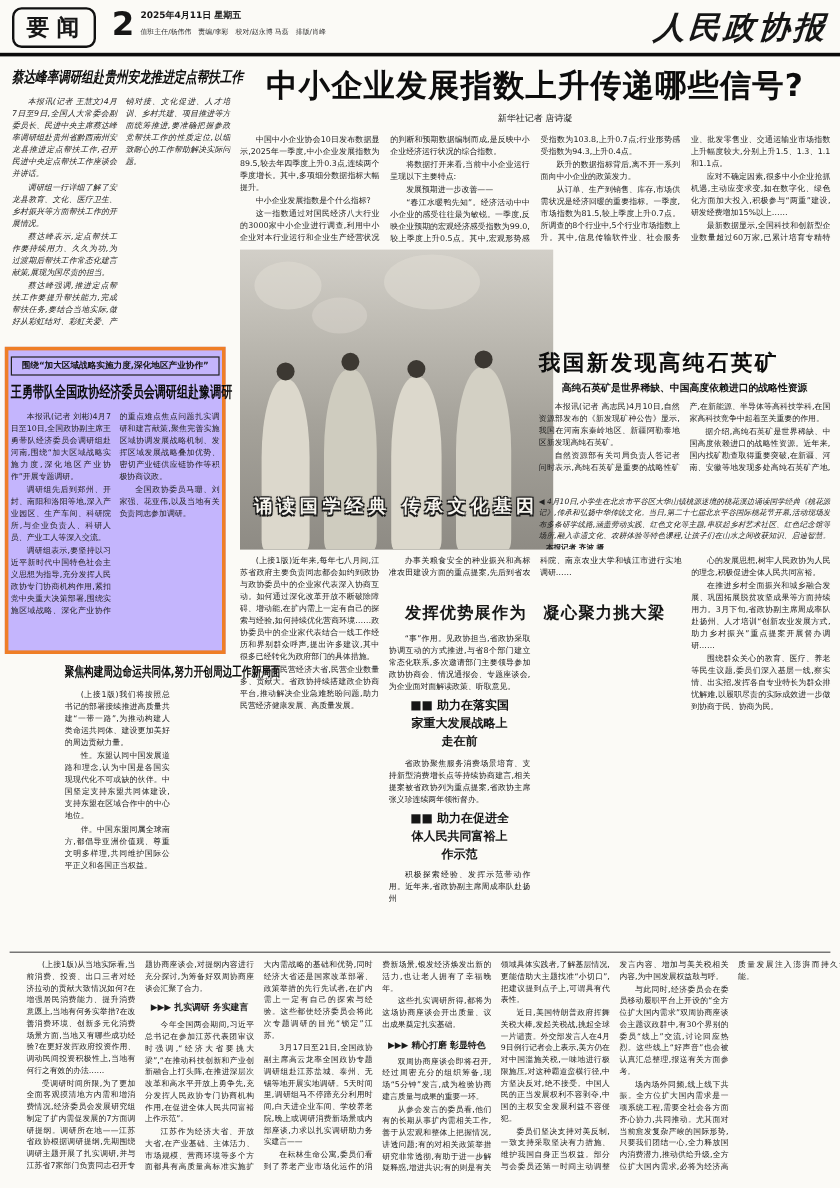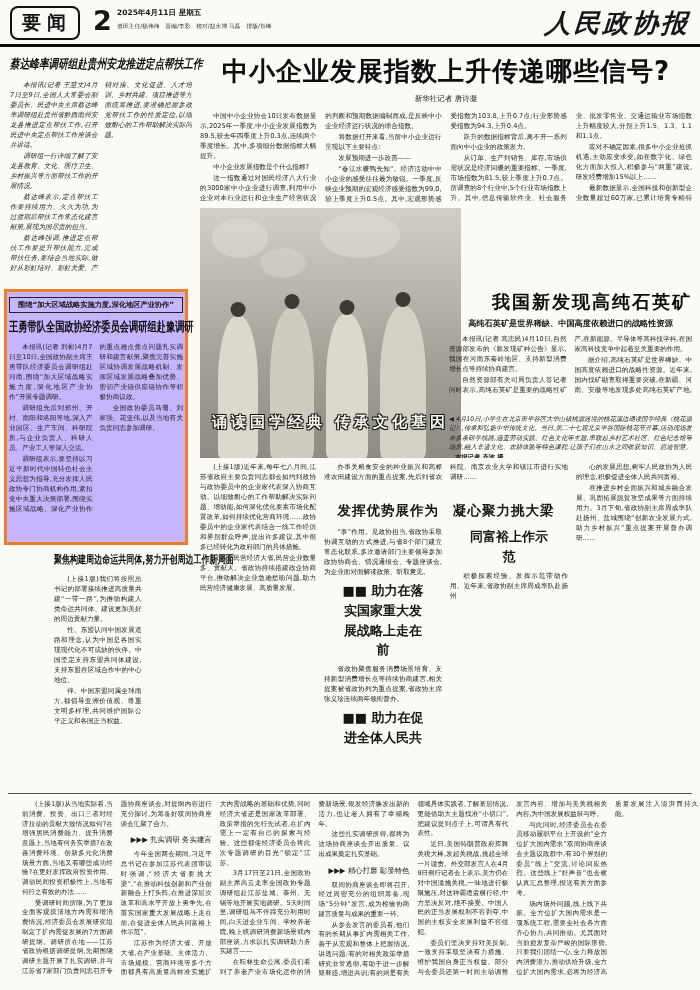--- a/index.html
+++ b/index.html
@@ -46,45 +46,45 @@
   .photo{position:absolute;left:200px;top:208px;width:261px;height:250px;
     background:linear-gradient(180deg,#d2cfc8 0%,#bdbab2 28%,#a5a29a 58%,#8e8b84 100%);overflow:hidden;}
   .blossom{position:absolute;border-radius:50%;background:#e0ddd4;opacity:.55;}
   .fig{position:absolute;background:#dcd8cc;border-radius:46% 46% 6% 6%;}
   .fig .head{position:absolute;left:50%;top:-14px;transform:translateX(-50%);width:15px;height:15px;
     border-radius:50%;background:#3c3832;}
   .photo-title{position:absolute;left:0;right:0;bottom:26px;text-align:center;font-size:15px;font-weight:900;
     color:#f7f5ef;letter-spacing:4px;text-shadow:0 0 2px #1a1a1a,1px 1px 0 #1a1a1a,-1px -1px 0 #1a1a1a,1px -1px 0 #1a1a1a,-1px 1px 0 #1a1a1a;}
 
   .art-quartz{position:absolute;left:449px;top:290px;width:243px;height:120px;}
-  .art-quartz .atitle{font-size:18px;white-space:normal;text-align:right;letter-spacing:2px;}
+  .art-quartz .atitle{font-size:18px;white-space:normal;text-align:left;letter-spacing:2px;}
   .subtitle{font-size:8.2px;font-weight:700;text-align:center;margin:4px 0 5px 0;}
   .art-quartz .body-text{column-count:2;column-gap:8px;height:72px;}
 
   .photo-caption{position:absolute;left:449px;top:414px;width:243px;height:44px;font-size:6.3px;
     line-height:1.5;text-align:justify;font-style:italic;color:#222;overflow:hidden;}
   .caption-credit{font-weight:700;font-style:normal;margin-left:6px;}
 
   .band-mid{position:absolute;left:200px;top:462px;width:492px;height:324px;display:flex;gap:8px;overflow:hidden;}
   .band-col{overflow:hidden;}
   .band-col.a,.band-col.d{width:116px;height:324px;}
   .band-col.mid{width:244px;height:324px;}
   .mid-pre{column-count:2;column-gap:8px;height:34px;overflow:hidden;font-size:6.6px;line-height:1.52;text-align:justify;}
   .mid-pre p{margin:0;text-indent:2em;}
   .mid-headline{font-size:13.5px;font-weight:900;text-align:center;letter-spacing:1px;margin:6px 0 7px 0;white-space:nowrap;}
   .mid-headline .sep{display:inline-block;width:14px;}
   .mid-body{column-count:2;column-gap:8px;height:258px;overflow:hidden;font-size:6.6px;line-height:1.52;text-align:justify;column-fill:auto;}
   .mid-body p{margin:0 0 1px 0;text-indent:2em;}
-  .subhead-sq{font-size:13px;font-weight:900;text-indent:0 !important;margin:4px 16px !important;text-align:center;}
+  .subhead-sq{font-size:10px;font-weight:900;text-indent:0 !important;margin:4px 16px !important;text-align:center;}
 
   .bottom-rule{position:absolute;left:8px;top:793px;width:684px;height:1px;background:#555;}
   .band-bottom{position:absolute;left:22px;top:800px;width:684px;height:182px;column-count:7;column-gap:8px;
     column-fill:auto;font-size:6.5px;line-height:1.5;text-align:justify;overflow:hidden;color:#1c1c1c;}
   .band-bottom p{margin:0 0 1px 0;text-indent:2em;}
-  .subhead-tri{font-size:7.4px;font-weight:400;text-indent:0 !important;text-align:right;margin:5px 0 !important;}
+  .subhead-tri{font-size:7.4px;font-weight:700;text-indent:0 !important;text-align:center;margin:5px 0 !important;}
 </style>
 </head>
 <body>
 
 <div id="page">
 
   <div class="header">
     <span class="section-box">要闻</span>
     <span class="page-num">2</span>
     <span class="date-block">
@@ -158,34 +158,34 @@
     <div class="fig" style="left:180px;top:98px;width:46px;height:152px;background:#d3d0c4;">
         <span class="head"></span>
       </div>
     <div class="photo-title">诵读国学经典 传承文化基因</div>
   </div>
 
   <div class="art-quartz">
     <div class="atitle">我国新发现高纯石英矿</div>
     <div class="subtitle">高纯石英矿是世界稀缺、中国高度依赖进口的战略性资源</div>
     <div class="body-text">
-        <p>本报讯(记者 高志民)4月10日,自然资源部发布的《新发现矿种公告》显示,我国在河南东秦岭地区、支持新型消费增长点等持续协商建言。</p>
+        <p>本报讯(记者 高志民)4月10日,自然资源部发布的《新发现矿种公告》显示,我国在河南东秦岭地区、新疆阿勒泰地区新发现高纯石英矿。</p>
         <p>自然资源部有关司局负责人答记者问时表示,高纯石英矿是重要的战略性矿产,在新能源、半导体等高科技学科,在国家高科技竞争中起着至关重要的作用。</p>
         <p>据介绍,高纯石英矿是世界稀缺、中国高度依赖进口的战略性资源。近年来,国内找矿勘查取得重要突破,在新疆、河南、安徽等地发现多处高纯石英矿产地,下一步将加大勘查力度,提升资源保障能力和综合利用水平。</p>
       </div>
   </div>
 
   <div class="photo-caption">
     <span>◀ 4月10日,小学生在北京市平谷区大华山镇桃源迷境的桃花溪边诵读国学经典《桃花源记》,传承和弘扬中华传统文化。当日,第二十七届北京平谷国际桃花节开幕,活动现场发布多条研学线路,涵盖劳动实践、红色文化等主题,串联起乡村艺术社区、红色纪念馆等场所,融入非遗文化、农耕体验等特色课程,让孩子们在山水之间收获知识、启迪智慧。</span>
     <span class="caption-credit">本报记者 齐波 摄</span>
   </div>
 
   <div class="band-mid">
     <div class="band-col a body-text">
-        <p>(上接1版)近年来,每年七八月间,江苏省政府主要负责同志都会如约到政协与政协委员中的企业家代表深入协商互动。以细致耐心的工作帮助解决实际问题、增动能,如何深化优化要素市场化配置改革,如何持续优化营商环境……政协委员中的企业家代表结合一线工作经历和界别群众呼声,提出许多建议,其中很多已经转化为政府部门的具体措施。</p>
+        <p>(上接1版)近年来,每年七八月间,江苏省政府主要负责同志都会如约到政协与政协委员中的企业家代表深入协商互动。如何通过深化改革开放不断破除障碍、增动能,在扩内需上一定有自己的探索与经验,如何持续优化营商环境……政协委员中的企业家代表结合一线工作经历和界别群众呼声,提出许多建议,其中很多已经转化为政府部门的具体措施。</p>
         <p>江苏是民营经济大省,民营企业数量多、贡献大。省政协持续搭建政企协商平台,推动解决企业急难愁盼问题,助力民营经济健康发展、高质量发展。</p>
       </div>
     <div class="band-col mid">
       <div class="mid-pre">
           <p>办事关粮食安全的种业振兴和高标准农田建设方面的重点提案,先后到省农科院、南京农业大学和镇江市进行实地调研……</p>
         </div>
       <div class="mid-headline">
         <span>发挥优势展作为</span><span class="sep"></span><span>凝心聚力挑大梁</span>
       </div>
       <div class="mid-body">
@@ -197,33 +197,34 @@
             <p>省政协聚焦服务消费场景培育、支持新型消费增长点等持续协商建言,相关提案被省政协列为重点提案,省政协主席张义珍连续两年领衔督办。</p>
           </div>
         <p class="subhead-sq">■■ 助力在促进全体人民共同富裕上作示范</p>
         <div>
             <p>积极探索经验、发挥示范带动作用。近年来,省政协副主席周成率队赴扬州</p>
           </div>
       </div>
     </div>
     <div class="band-col d body-text">
         <p>心的发展思想,树牢人民政协为人民的理念,积极促进全体人民共同富裕。</p>
-        <p>在推进乡村全面振兴和城乡融合发展、巩固拓展脱贫攻坚成果等方面持续用力。3月下旬,省政协副主席周成率队赴扬州、盐城围绕“创新农业发展方式,助力乡村振兴”重点提案开展督办调研……</p>
+        <p>在推进乡村全面振兴和城乡融合发展、巩固拓展脱贫攻坚成果等方面持续用力。3月下旬,省政协副主席周成率队赴扬州、人才培训“创新农业发展方式,助力乡村振兴”重点提案开展督办调研……</p>
+        <p>围绕群众关心的教育、医疗、养老等民生议题,委员们深入基层一线,察实情、出实招,发挥各自专业特长为群众排忧解难,以履职尽责的实际成效进一步做到协商于民、协商为民。</p>
       </div>
   </div>
 
   <div class="bottom-rule"></div>
   <div class="band-bottom">
     <div>
         <p>(上接1版)从当地实际看,当前消费、投资、出口三者对经济拉动的贡献大致情况如何?在增强居民消费能力、提升消费意愿上,当地有何务实举措?在改善消费环境、创新多元化消费场景方面,当地又有哪些成功经验?在更好发挥政府投资作用、调动民间投资积极性上,当地有何行之有效的办法……</p>
         <p>受调研时间所限,为了更加全面客观摸清地方内需和增消费情况,经济委员会发展研究组制定了扩内需促发展的7方面调研提纲。调研所在地——江苏省政协根据调研提纲,先期围绕调研主题开展了扎实调研,并与江苏省7家部门负责同志召开专题协商座谈会,对提纲内容进行充分探讨,为筹备好双周协商座谈会汇聚了合力。</p>
       </div>
     <p class="subhead-tri">▶▶▶ 扎实调研 务实建言</p>
     <div>
-        <p>今年全国两会期间,习近平总书记在参加江苏代表团审议时强调,“经济大省要挑大梁”,“在推动科技创新和产业创新融合上打头阵,在推进深层次改革和高水平开放上勇争先,在落实国家重大发展战略上走在前,在促进全体人民共同富裕上作示范”。</p>
+        <p>今年全国两会期间,习近平总书记在参加江苏代表团审议时强调,“经济大省要挑大梁”,“在推动科技创新和产业创新融合上打头阵,在推进深层次改革和高水平开放上勇争先,充分发挥人民政协专门协商机构作用,在促进全体人民共同富裕上作示范”。</p>
         <p>江苏作为经济大省、开放大省,在产业基础、主体活力、市场规模、营商环境等多个方面都具有高质量高标准实施扩大内需战略的基础和优势,同时经济大省还是国家改革部署、政策举措的先行先试者,在扩内需上一定有自己的探索与经验。这些都使经济委员会将此次专题调研的目光“锁定”江苏。</p>
         <p>3月17日至21日,全国政协副主席高云龙率全国政协专题调研组赴江苏盐城、泰州、无锡等地开展实地调研。5天时间里,调研组马不停蹄充分利用时间,白天进企业车间、学校养老院,晚上或调研消费新场景或内部座谈,力求以扎实调研助力务实建言——</p>
         <p>在耘林生命公寓,委员们看到了养老产业市场化运作的消费新场景,银发经济焕发出新的活力,也让老人拥有了幸福晚年。</p>
         <p>这些扎实调研所得,都将为这场协商座谈会开出质量、议出成果奠定扎实基础。</p>
       </div>
     <p class="subhead-tri">▶▶▶ 精心打磨 彰显特色</p>
     <div>
         <p>双周协商座谈会即将召开,经过周密充分的组织筹备,现场“5分钟”发言,成为检验协商建言质量与成果的重要一环。</p>
         <p>从参会发言的委员看,他们有的长期从事扩内需相关工作,善于从宏观和整体上把握情况,讲透问题;有的对相关政策举措研究非常透彻,有助于进一步解疑释惑,增进共识;有的则是有关领域具体实践者,了解基层情况,更能借助大主题找准“小切口”,把建议提到点子上,可谓具有代表性。</p>
         <p>近日,美国特朗普政府挥舞关税大棒,发起关税战,挑起全球一片谴责。外交部发言人在4月9日例行记者会上表示,美方仍在对中国滥施关税,一味地进行极限施压,对这种霸道蛮横行径,中方坚决反对,绝不接受。中国人民的正当发展权利不容剥夺,中国的主权安全发展利益不容侵犯。</p>

